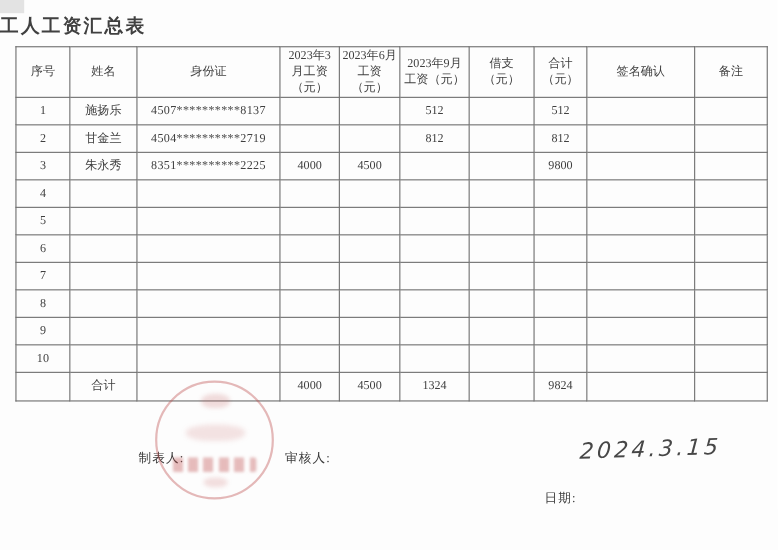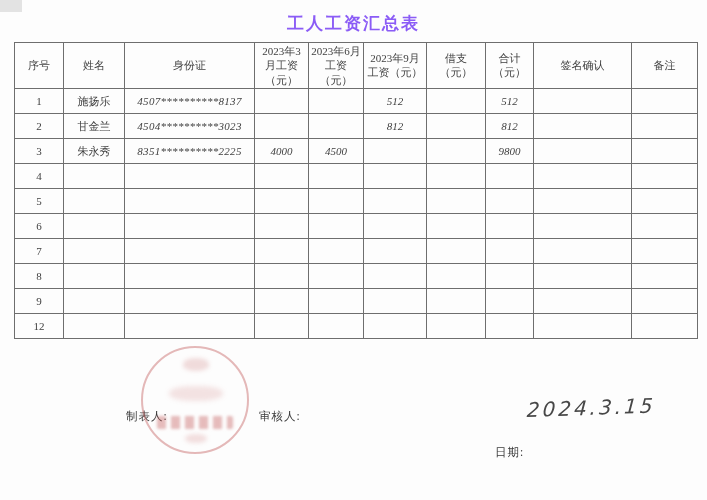--- a/index.html
+++ b/index.html
@@ -10,38 +10,38 @@
   .page {
     position:relative; width:707px; height:500px;
     background:#fdfdfd; overflow:hidden;
   }
   .scan-artifact {
     position:absolute; left:0; top:0; width:22px; height:12px;
     background:#d9d9d9; opacity:.75;
   }
   .title {
     position:absolute; top:12px; left:0; width:100%;
-    text-align:center; font-size:17px; font-weight:bold;
-    letter-spacing:2px; color:#8b5cf6; margin:0;
+    font-size:17px; font-weight:bold;
+    letter-spacing:2px; color:#404040; margin:0;
   }
   table.wage-table {
     position:absolute; left:14px; top:42px; width:683px;
     border-collapse:collapse; table-layout:fixed;
   }
   .wage-table th, .wage-table td {
     border:1px solid #6e6e6e; font-weight:normal;
     font-size:11px; line-height:1.3; text-align:center;
     vertical-align:middle; color:#3f3f3f; padding:1px 2px;
     overflow:hidden;
   }
   .wage-table thead tr { height:34px; }
   .wage-table tbody tr { height:25px; }
   .wage-table tr.total-row { height:26px; }
-  .id-cell { letter-spacing:.3px; color:#4a4a4a;font-style:italic; }
-  .num { color:#525252;font-style:italic; }
+  .id-cell { letter-spacing:.3px; color:#4a4a4a; }
+  .num { color:#525252; }
   .footer-label {
     position:absolute; top:409px; font-size:11.5px; color:#3c3c3c;
     letter-spacing:1px;
   }
   .preparer { left:126px; }
   .reviewer { left:259px; }
   .date-lab { left:495px;margin-top:36px; }
   .handwritten-date {
     position:absolute; left:527px; top:398px; font-size:20px;
     font-family:"DejaVu Sans",sans-serif; font-style:italic;
@@ -112,21 +112,21 @@
         <td class="num"></td>
         <td class="num">512</td>
         <td class="num"></td>
         <td class="num">512</td>
         <td></td>
         <td></td>
       </tr>
       <tr>
         <td>2</td>
         <td>甘金兰</td>
-        <td class="id-cell">4504**********3023</td>
+        <td class="id-cell">4504**********2719</td>
         <td class="num"></td>
         <td class="num"></td>
         <td class="num">812</td>
         <td class="num"></td>
         <td class="num">812</td>
         <td></td>
         <td></td>
       </tr>
       <tr>
         <td>3</td>
@@ -206,29 +206,41 @@
           <td></td>
         <td></td>
           <td></td>
         <td></td>
           <td></td>
         <td></td>
           <td></td>
         <td></td>
       </tr>
       <tr>
-        <td>12</td>
-        <td></td>
-          <td></td>
-        <td></td>
-          <td></td>
-        <td></td>
-          <td></td>
-        <td></td>
-          <td></td>
+        <td>10</td>
+        <td></td>
+          <td></td>
+        <td></td>
+          <td></td>
+        <td></td>
+          <td></td>
+        <td></td>
+          <td></td>
+        <td></td>
+      </tr>
+      <tr class="total-row">
+        <td></td>
+        <td>合计</td>
+        <td></td>
+        <td class="num">4000</td>
+        <td class="num">4500</td>
+        <td class="num">1324</td>
+        <td class="num"></td>
+        <td class="num">9824</td>
+        <td></td>
         <td></td>
       </tr>
     </tbody>
   </table>
 
   <span class="footer-label preparer">制表人:</span>
   <span class="footer-label reviewer">审核人:</span>
   <span class="footer-label date-lab">日期:</span>
   <span class="handwritten-date">2024.3.15</span>
 

